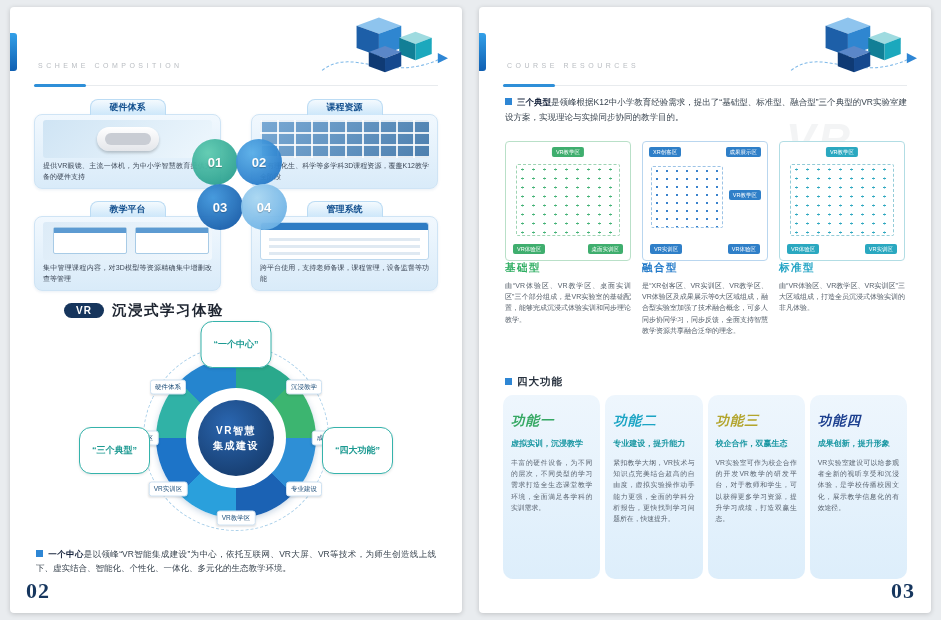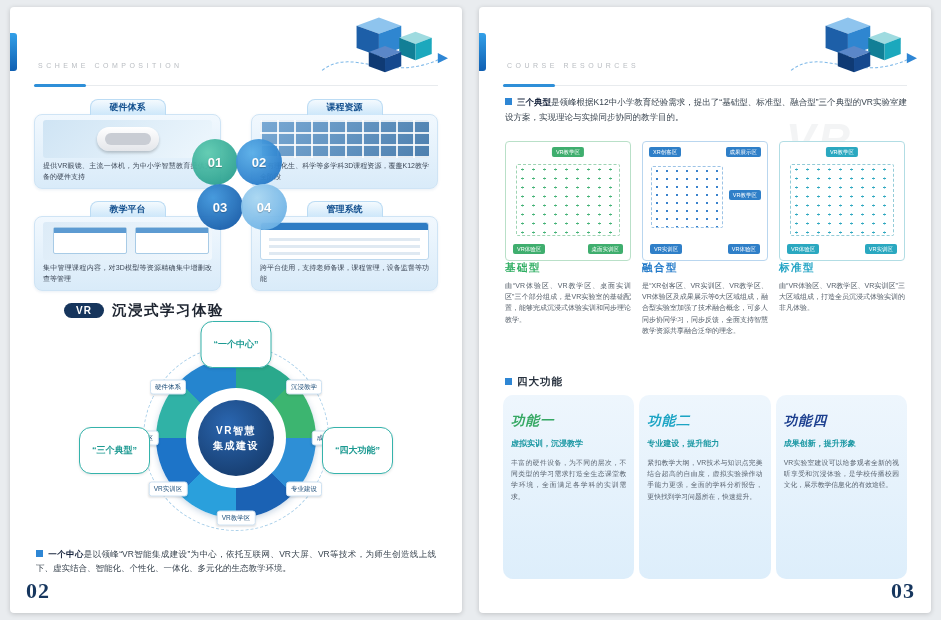--- a/index.html
+++ b/index.html
@@ -272,20 +272,25 @@
     <div class="fn fn1">
       <div class="fn-title">功能一</div>
       <div class="fn-sub">虚拟实训，沉浸教学</div>
       <div class="fn-body">丰富的硬件设备，为不同的层次，不同类型的学习需求打造全生态课堂教学环境，全面满足各学科的实训需求。</div>
     </div>
     <div class="fn fn2">
       <div class="fn-title">功能二</div>
       <div class="fn-sub">专业建设，提升能力</div>
       <div class="fn-body">紧扣教学大纲，VR技术与知识点完美结合超高的自由度，虚拟实验操作动手能力更强，全面的学科分析报告，更快找到学习问题所在，快速提升。</div>
     </div>
+    <div class="fn fn3">
+      <div class="fn-title">功能三</div>
+      <div class="fn-sub">校企合作，双赢生态</div>
+      <div class="fn-body">VR实验室可作为校企合作的开发VR教学的研发平台，对于教师和学生，可以获得更多学习资源，提升学习成绩，打造双赢生态。</div>
+    </div>
     <div class="fn fn4">
       <div class="fn-title">功能四</div>
       <div class="fn-sub">成果创新，提升形象</div>
       <div class="fn-body">VR实验室建设可以给参观者全新的视听享受和沉浸体验，是学校传播校园文化，展示教学信息化的有效途径。</div>
     </div>
   </div>
 
   <div class="pagenum pn-right">03</div>
 </div>
 

